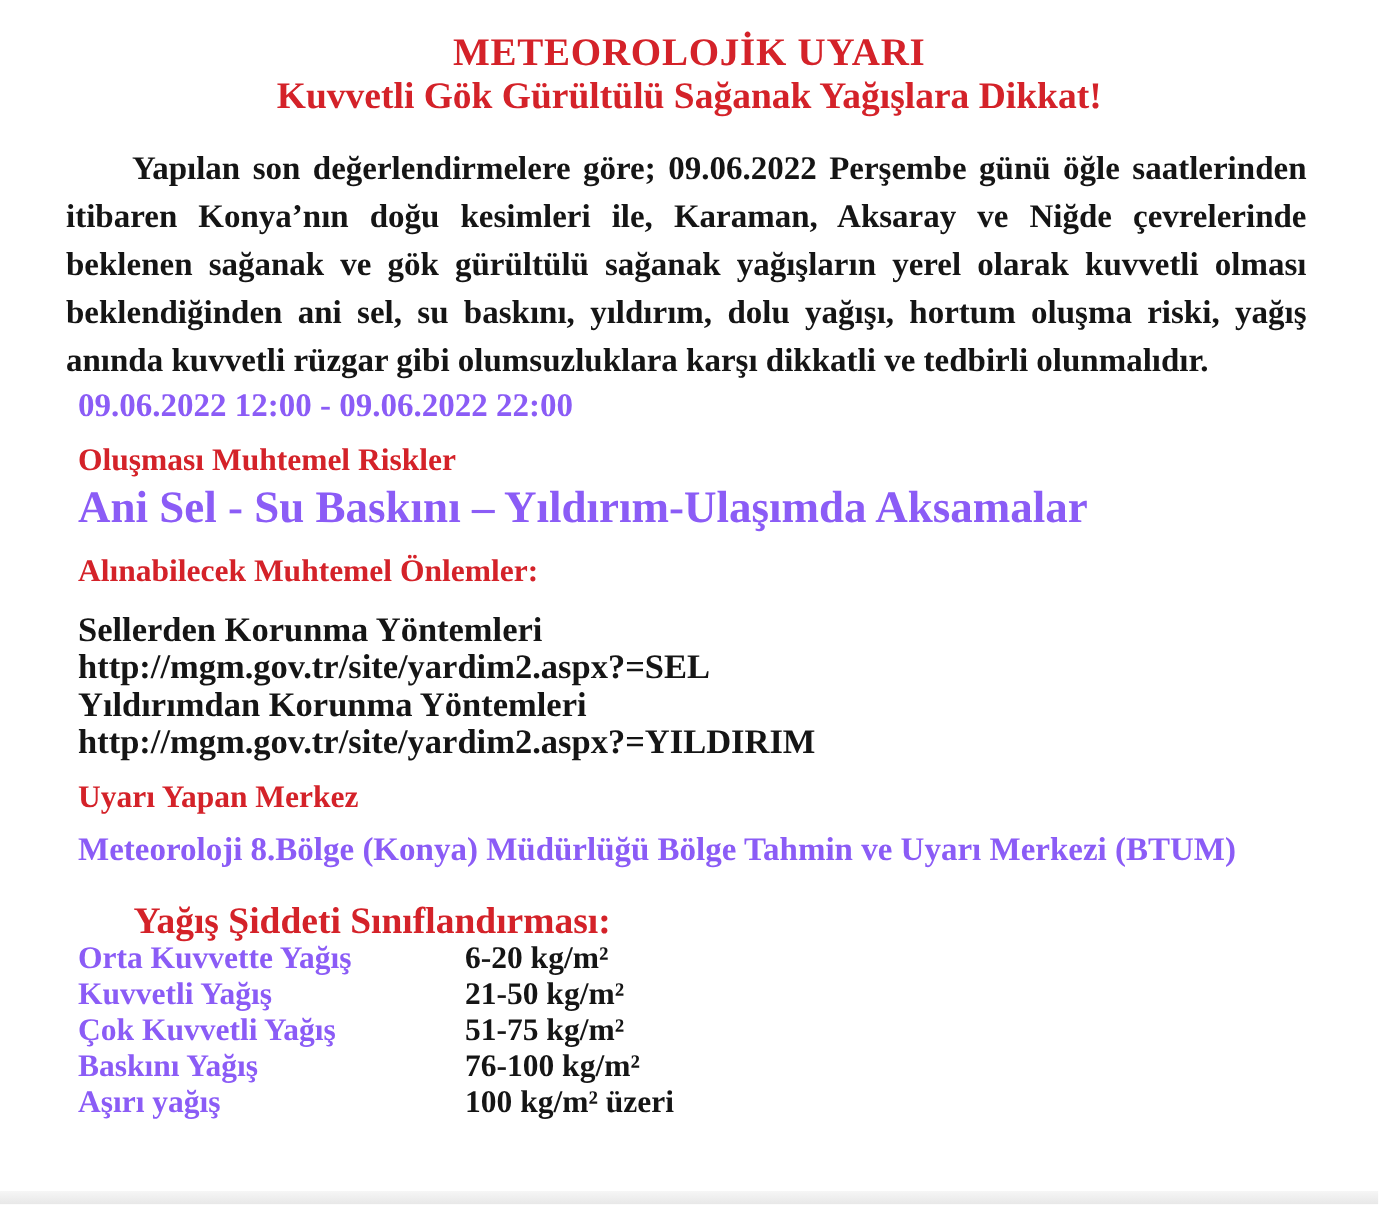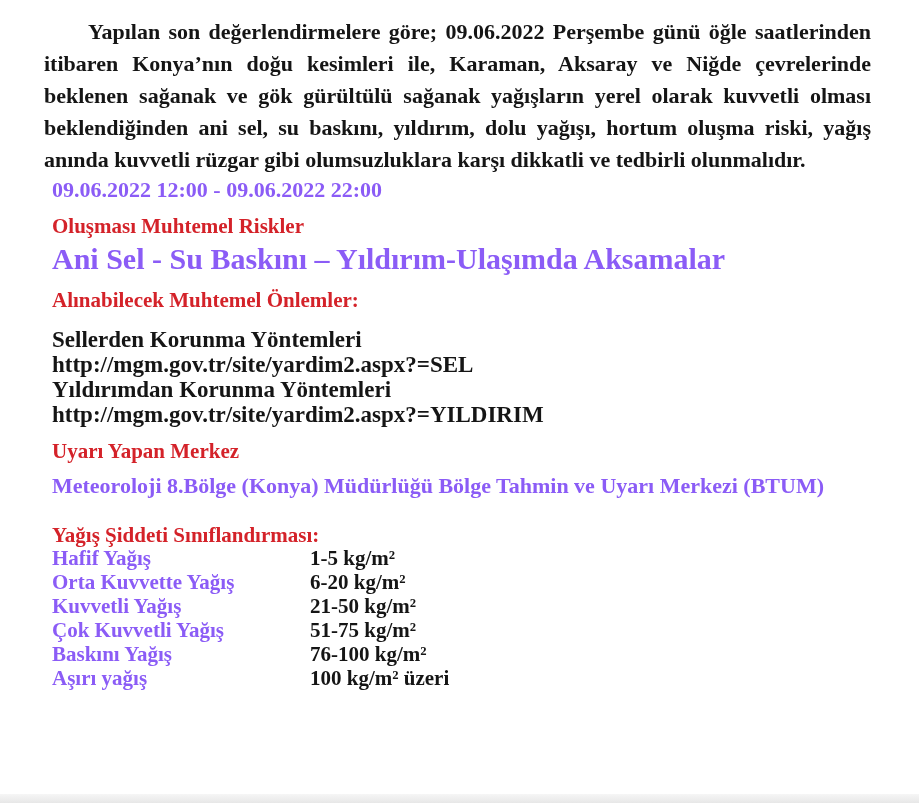--- a/index.html
+++ b/index.html
@@ -51,41 +51,45 @@
   }
   .time-header     { margin-top: 16px; }
   .time-value      { font-size: 22px; line-height: 27px; }
   .risks-header    { margin-top: 12px; }
   .risks-value     { margin-top: 10px; font-size: 30px; line-height: 24px; }
   .precautions-header { margin-top: 18px; }
   .precautions-lines  { margin-top: 16px; }
   .precautions-line   { font-size: 23px; line-height: 25px; }
   .center-header   { margin-top: 13px; }
   .center-value    { margin-top: 12px; font-size: 22px; line-height: 24px; }
-  .classification-header { margin-top: 26px; font-size: 21px; line-height: 22px; }
+  .classification-header { margin-top: 26px; font-size: 25px; line-height: 22px; margin-left: 37px; }
 
   .classification-table { margin-top: 0px; }
   .classification-row { font-size: 21px; line-height: 24px; white-space: nowrap; }
   .classification-label { display: inline-block; width: 258px; }
   .classification-value { display: inline-block; }
 
   .page-bottom-edge {
     position: absolute;
     left: 0;
     bottom: 0;
     width: 100%;
     height: 9px;
     background: linear-gradient(to bottom, #f6f6f6, #e7e7e7);
   }
 </style>
 </head>
 <body>
 
 <div class="page">
 
+  <div class="title-block">
+    <div class="title-line1 red">METEOROLOJİK UYARI</div>
+    <div class="title-line2 red">Kuvvetli Gök Gürültülü Sağanak Yağışlara Dikkat!</div>
+  </div>
 
   <div class="summary-paragraph black">Yapılan son değerlendirmelere göre; 09.06.2022 Perşembe günü öğle saatlerinden itibaren Konya’nın doğu kesimleri ile, Karaman, Aksaray ve Niğde çevrelerinde beklenen sağanak ve gök gürültülü sağanak yağışların yerel olarak kuvvetli olması beklendiğinden ani sel, su baskını, yıldırım, dolu yağışı, hortum oluşma riski, yağış anında kuvvetli rüzgar gibi olumsuzluklara karşı dikkatli ve tedbirli olunmalıdır.</div>
 
   <div class="content">
 
     <div class="time-value blue">09.06.2022 12:00 - 09.06.2022 22:00</div>
 
     <div class="sec-header risks-header red">Oluşması Muhtemel Riskler</div>
     <div class="risks-value blue">Ani Sel - Su Baskını – Yıldırım-Ulaşımda Aksamalar</div>
 
@@ -97,23 +101,20 @@
       <div class="precautions-line black">http://mgm.gov.tr/site/yardim2.aspx?=YILDIRIM</div>
     </div>
 
     <div class="sec-header center-header red">Uyarı Yapan Merkez</div>
     <div class="center-value blue">Meteoroloji 8.Bölge (Konya) Müdürlüğü Bölge Tahmin ve Uyarı Merkezi (BTUM)</div>
 
     <div class="classification-header red">Yağış Şiddeti Sınıflandırması:</div>
 
     <div class="classification-table">
       <div class="classification-row">
-        <span class="classification-label blue">Hafif Yağış</span><span class="classification-value black">1-5 kg/m²</span>
-      </div>
-      <div class="classification-row">
         <span class="classification-label blue">Orta Kuvvette Yağış</span><span class="classification-value black">6-20 kg/m²</span>
       </div>
       <div class="classification-row">
         <span class="classification-label blue">Kuvvetli Yağış</span><span class="classification-value black">21-50 kg/m²</span>
       </div>
       <div class="classification-row">
         <span class="classification-label blue">Çok Kuvvetli Yağış</span><span class="classification-value black">51-75 kg/m²</span>
       </div>
       <div class="classification-row">
         <span class="classification-label blue">Baskını Yağış</span><span class="classification-value black">76-100 kg/m²</span>

